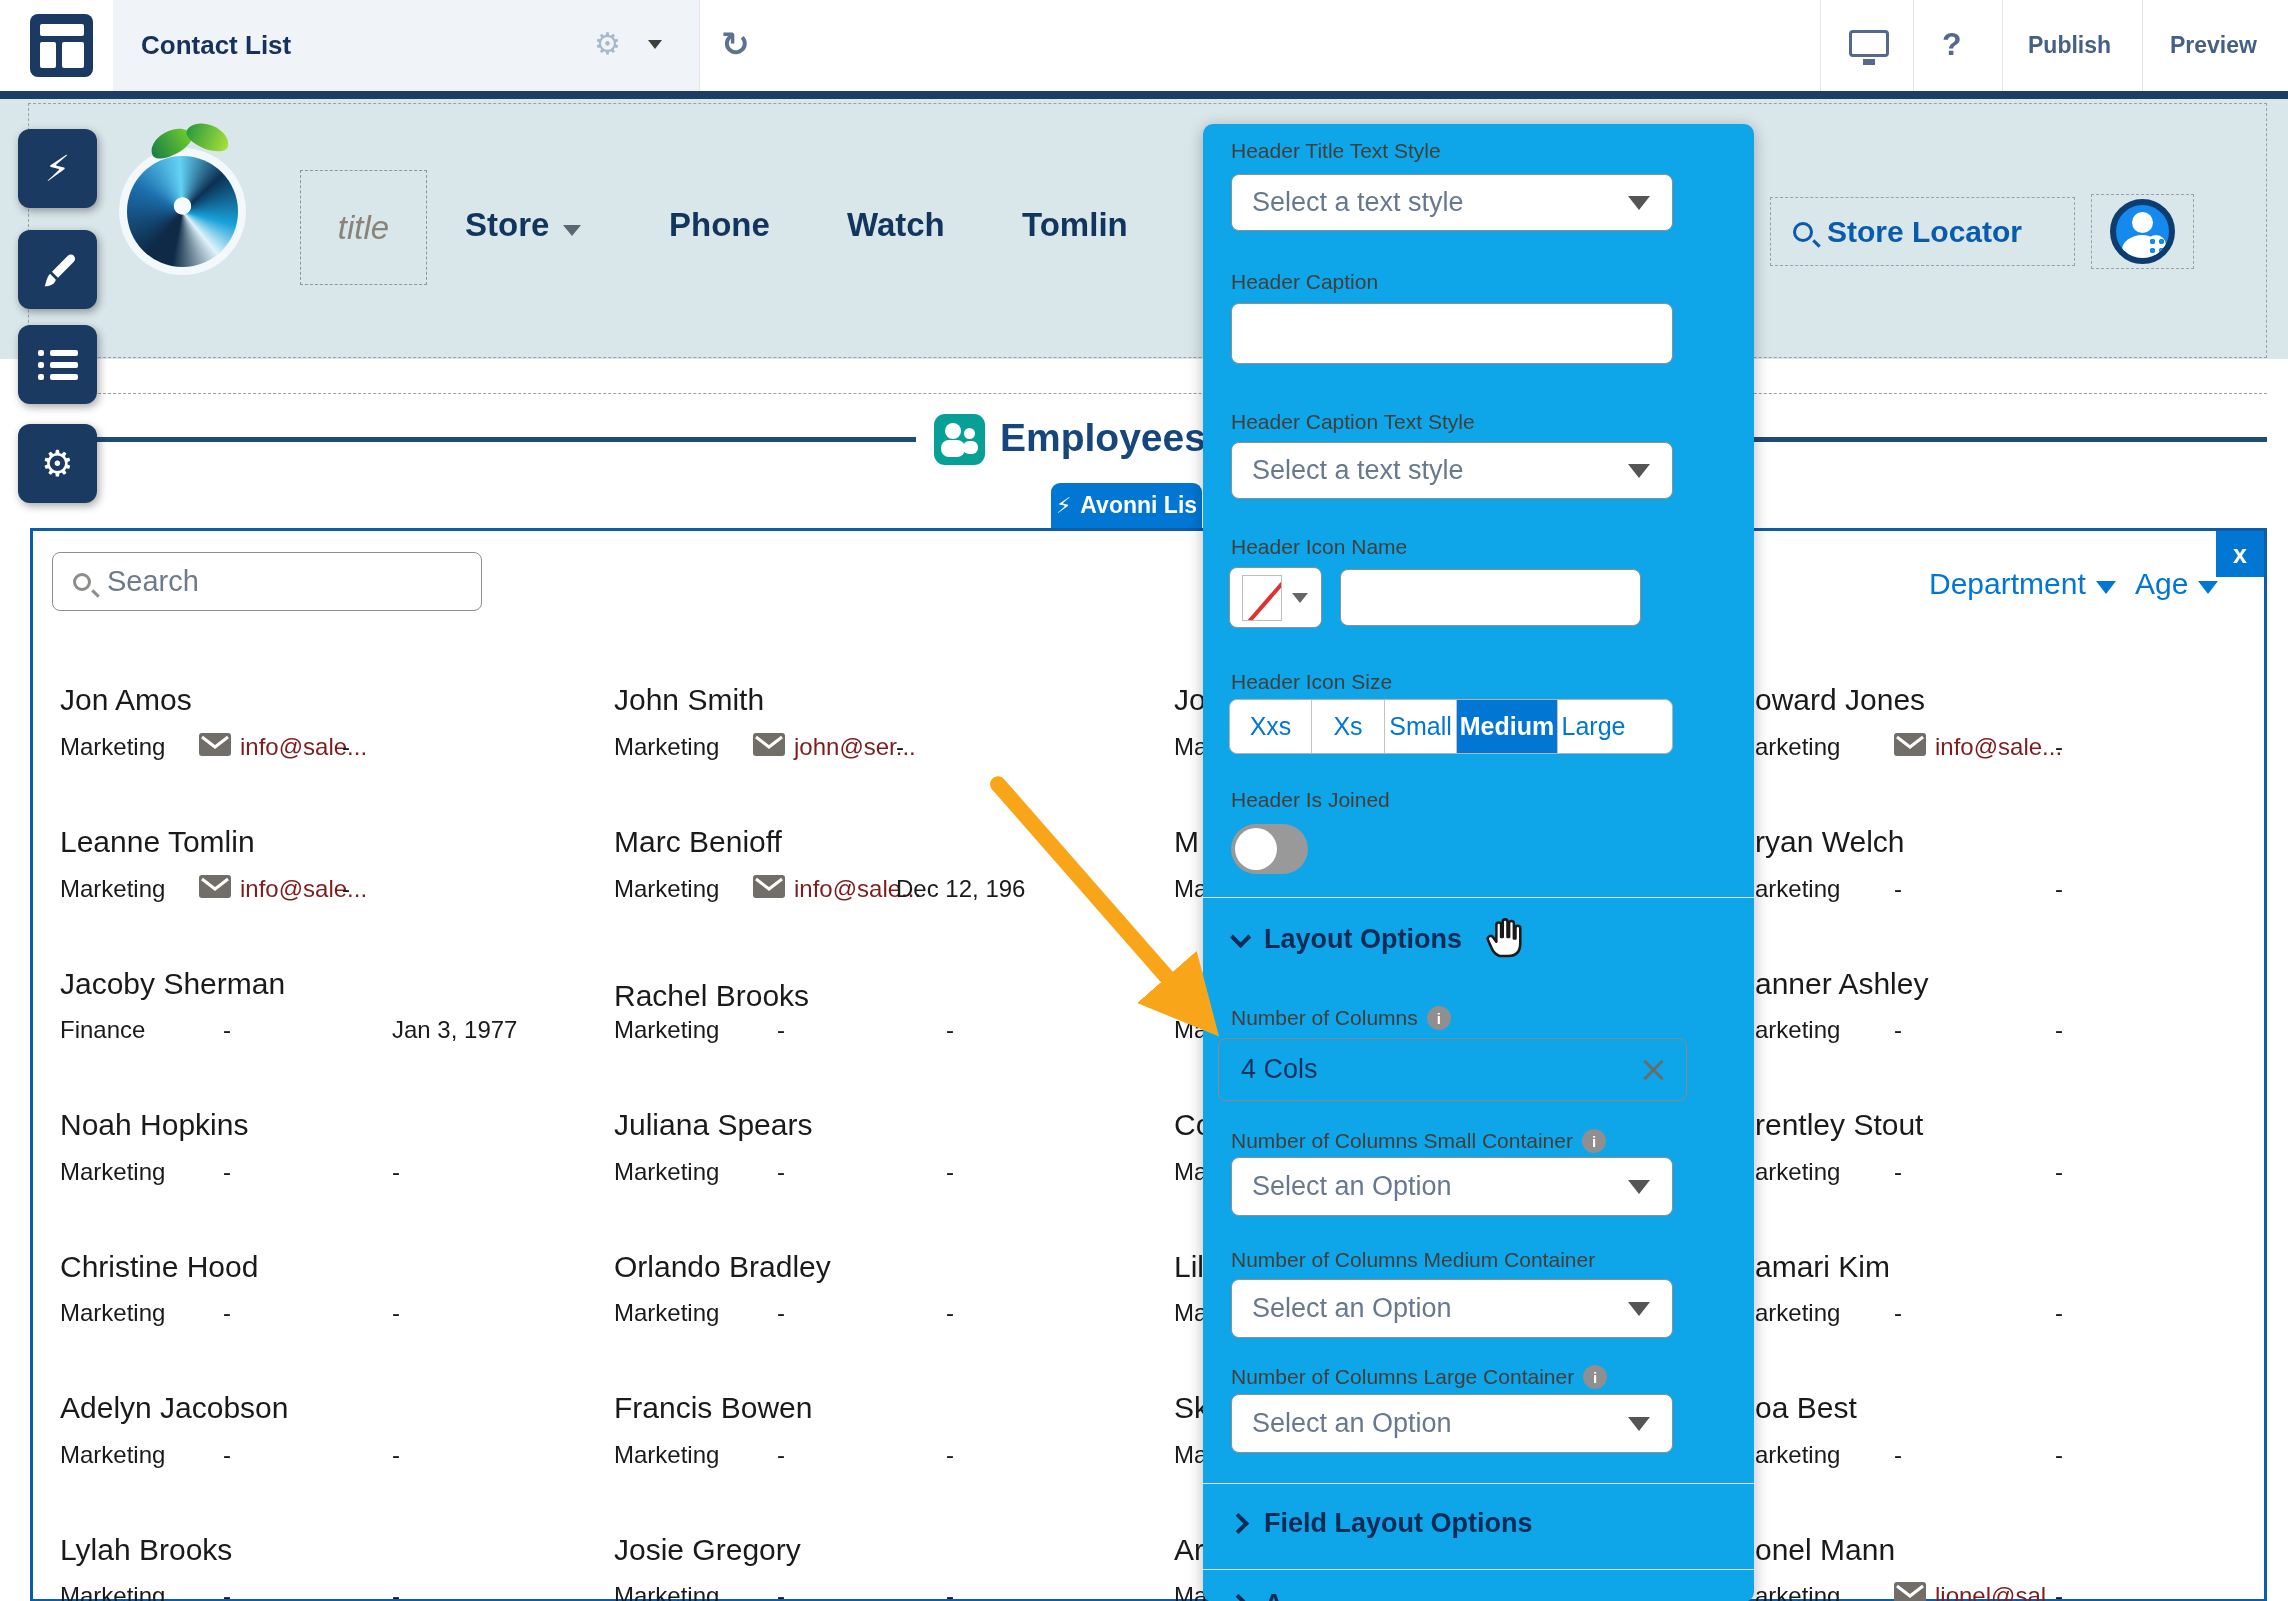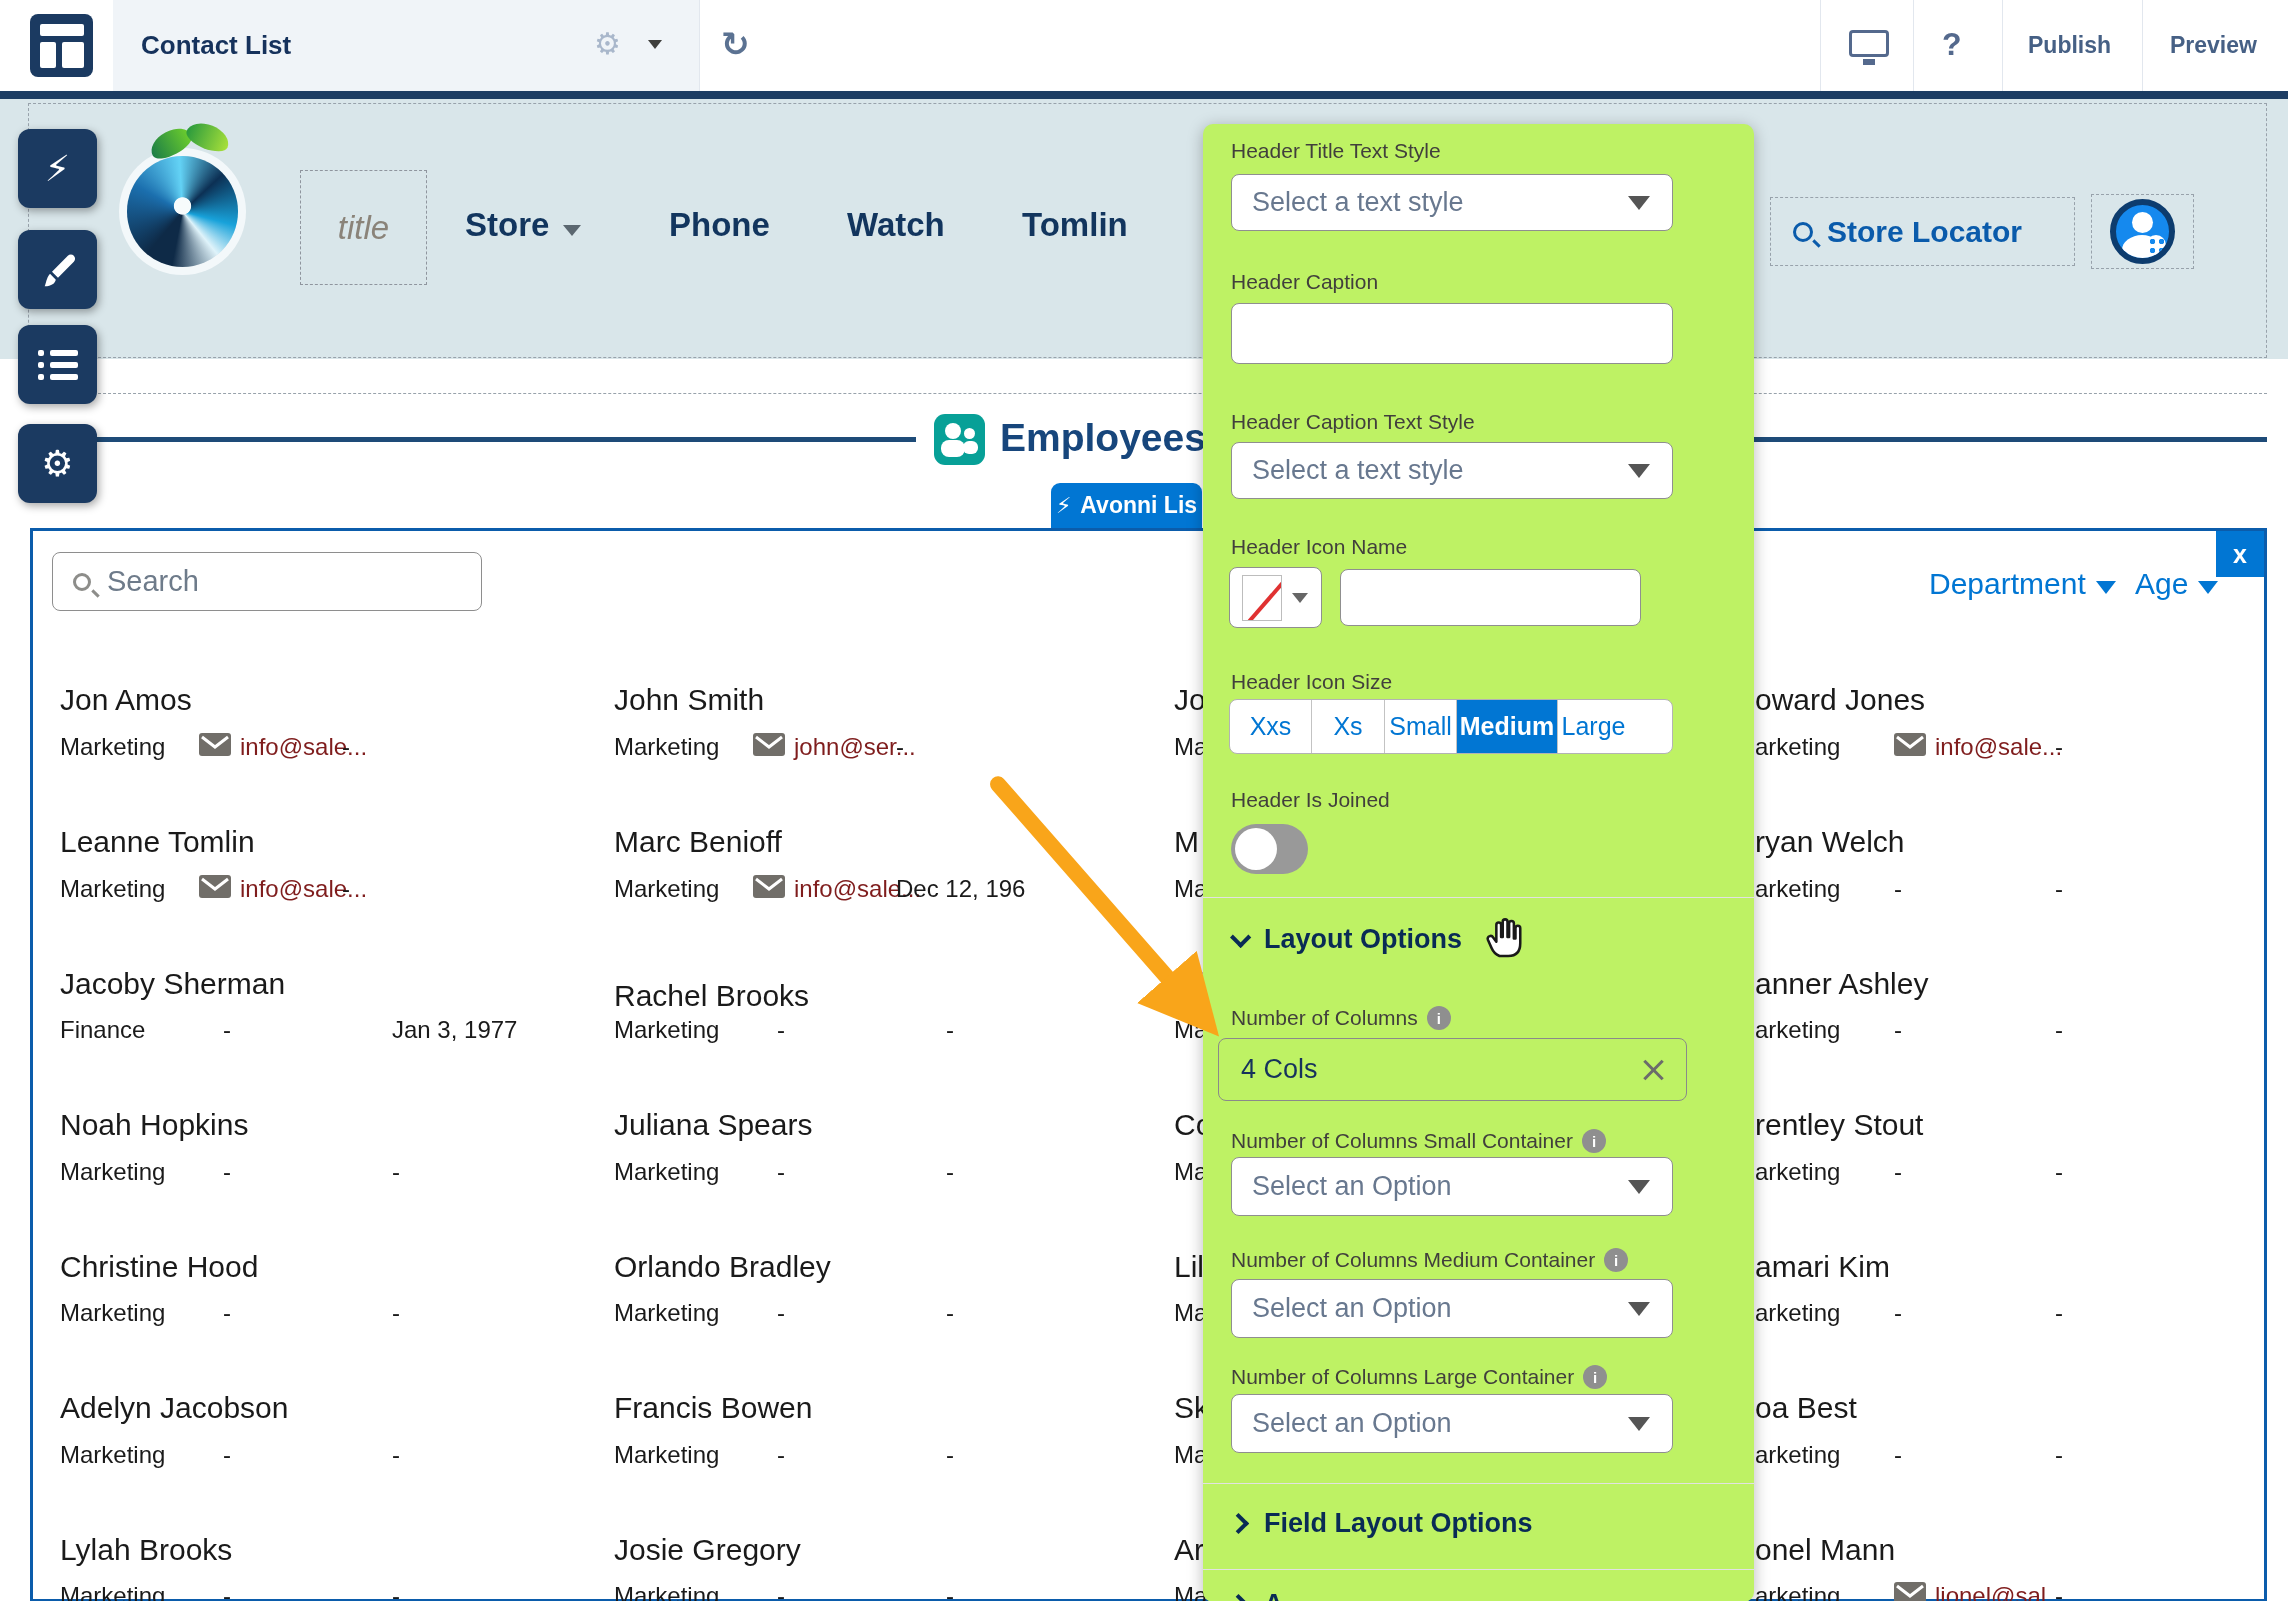--- a/index.html
+++ b/index.html
@@ -74,21 +74,21 @@
   .sort-item { position:absolute; top:36px; font-size:30px; color:#0176d3; white-space:nowrap; }
   .sort-caret { display:inline-block; width:0; height:0; border-left:10px solid transparent; border-right:10px solid transparent;
     border-top:13px solid #0176d3; margin-left:10px; }
   .emp-name { position:absolute; font-size:30px; color:#1a1a1a; white-space:nowrap; }
   .emp-sub { position:absolute; height:36px; width:554px; font-size:24px; color:#1a1a1a; white-space:nowrap; }
   .emp-sub span { position:absolute; top:0; }
   .emp-sub .email { color:#7f1d1d; }
   .env { position:absolute; top:2px; }
 
   
-  .panel { position:absolute; left:1203px; top:124px; width:551px; height:1478px; background:#bef264; border-radius:10px;
+  .panel { position:absolute; left:1203px; top:124px; width:551px; height:1478px; background:#0ea5e9; border-radius:10px;
     box-shadow:0 3px 16px rgba(0,0,0,.28); z-index:50; overflow:hidden; }
   .plabel { position:absolute; left:28px; font-size:21px; color:#413f3c; white-space:nowrap; display:flex; align-items:center; gap:9px; }
   .info-dot { width:24px; height:24px; border-radius:50%; background:#8f8f8f; color:#fff; font-size:15px; font-weight:700;
     display:inline-flex; align-items:center; justify-content:center; }
   .pselect, .pinput { position:absolute; left:28px; width:442px; height:57px; border:1px solid #8f8f8f; border-radius:8px;
     background:#fff; display:flex; align-items:center; padding:0 20px; }
   .pselect .ph { font-size:27px; color:#68788f; }
   .sel-caret { position:absolute; right:22px; top:50%; transform:translateY(-50%); width:0; height:0;
     border-left:11px solid transparent; border-right:11px solid transparent; border-top:14px solid #555; }
   .swatch-btn { position:absolute; left:26px; width:93px; height:61px; border:1px solid #8f8f8f; border-radius:8px; background:#fff;
@@ -478,21 +478,21 @@
 
   <div class="plabel" style="top:1005px;">
     <span>Number of Columns Small Container</span>
       <span class="info-dot">i</span>
   </div>
   <div class="pselect" style="top:1033px;height:59px;">
     <span class="ph">Select an Option</span>
     <span class="sel-caret"></span>
   </div>
 
-  <div class="plabel" style="top:1124px;">
+  <div class="plabel" style="top:1124px;flex-direction:column;">
     <span>Number of Columns Medium Container</span>
       <span class="info-dot">i</span>
   </div>
   <div class="pselect" style="top:1155px;height:59px;">
     <span class="ph">Select an Option</span>
     <span class="sel-caret"></span>
   </div>
 
   <div class="plabel" style="top:1241px;">
     <span>Number of Columns Large Container</span>

